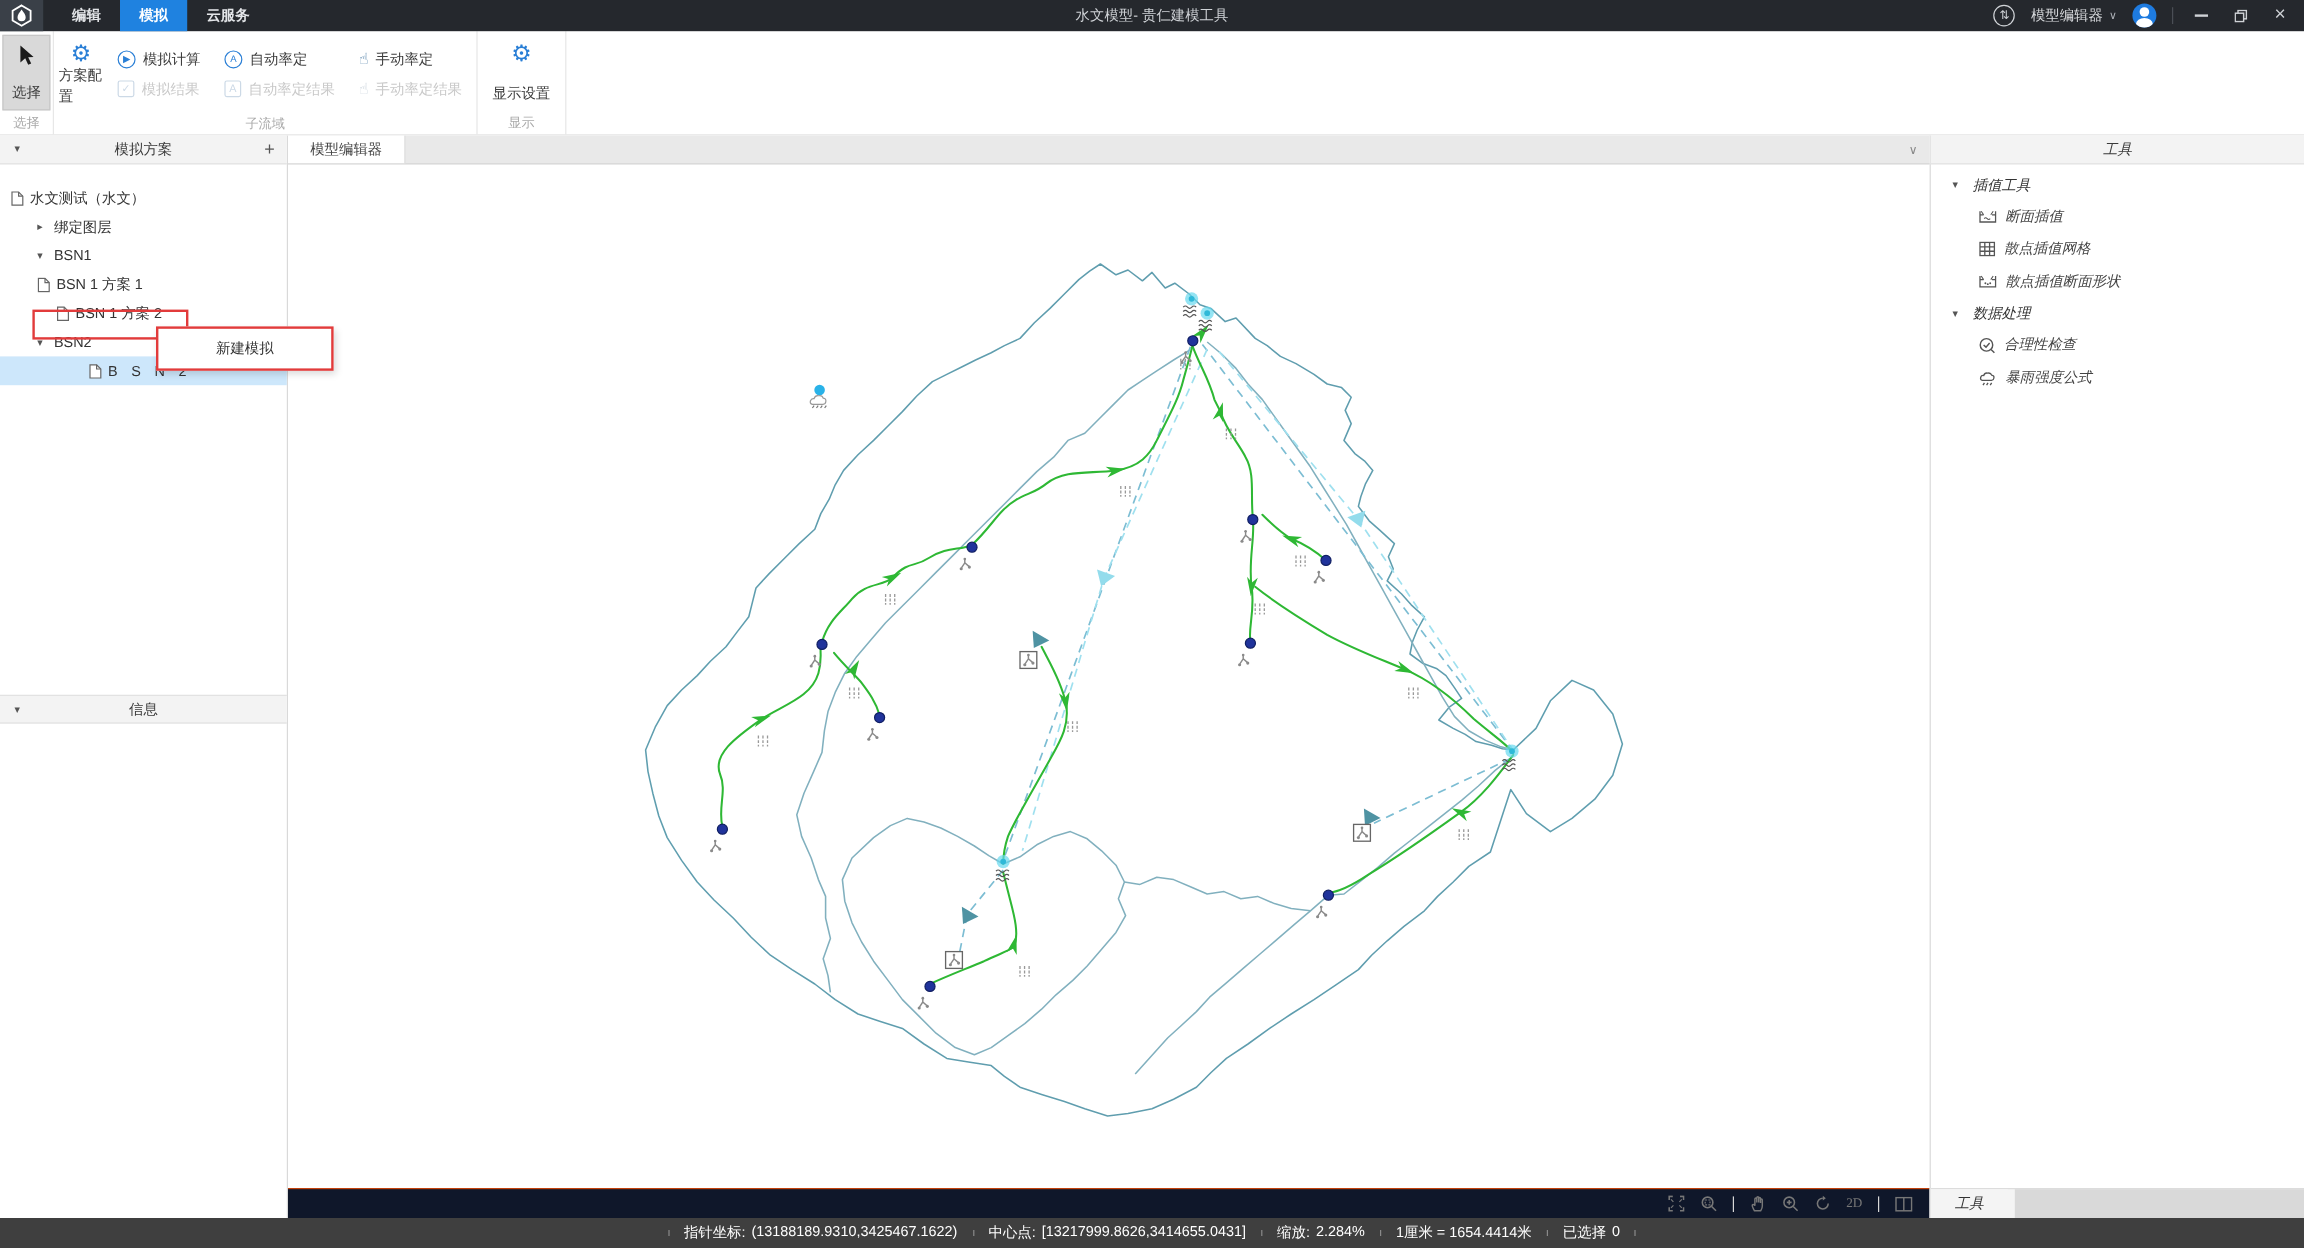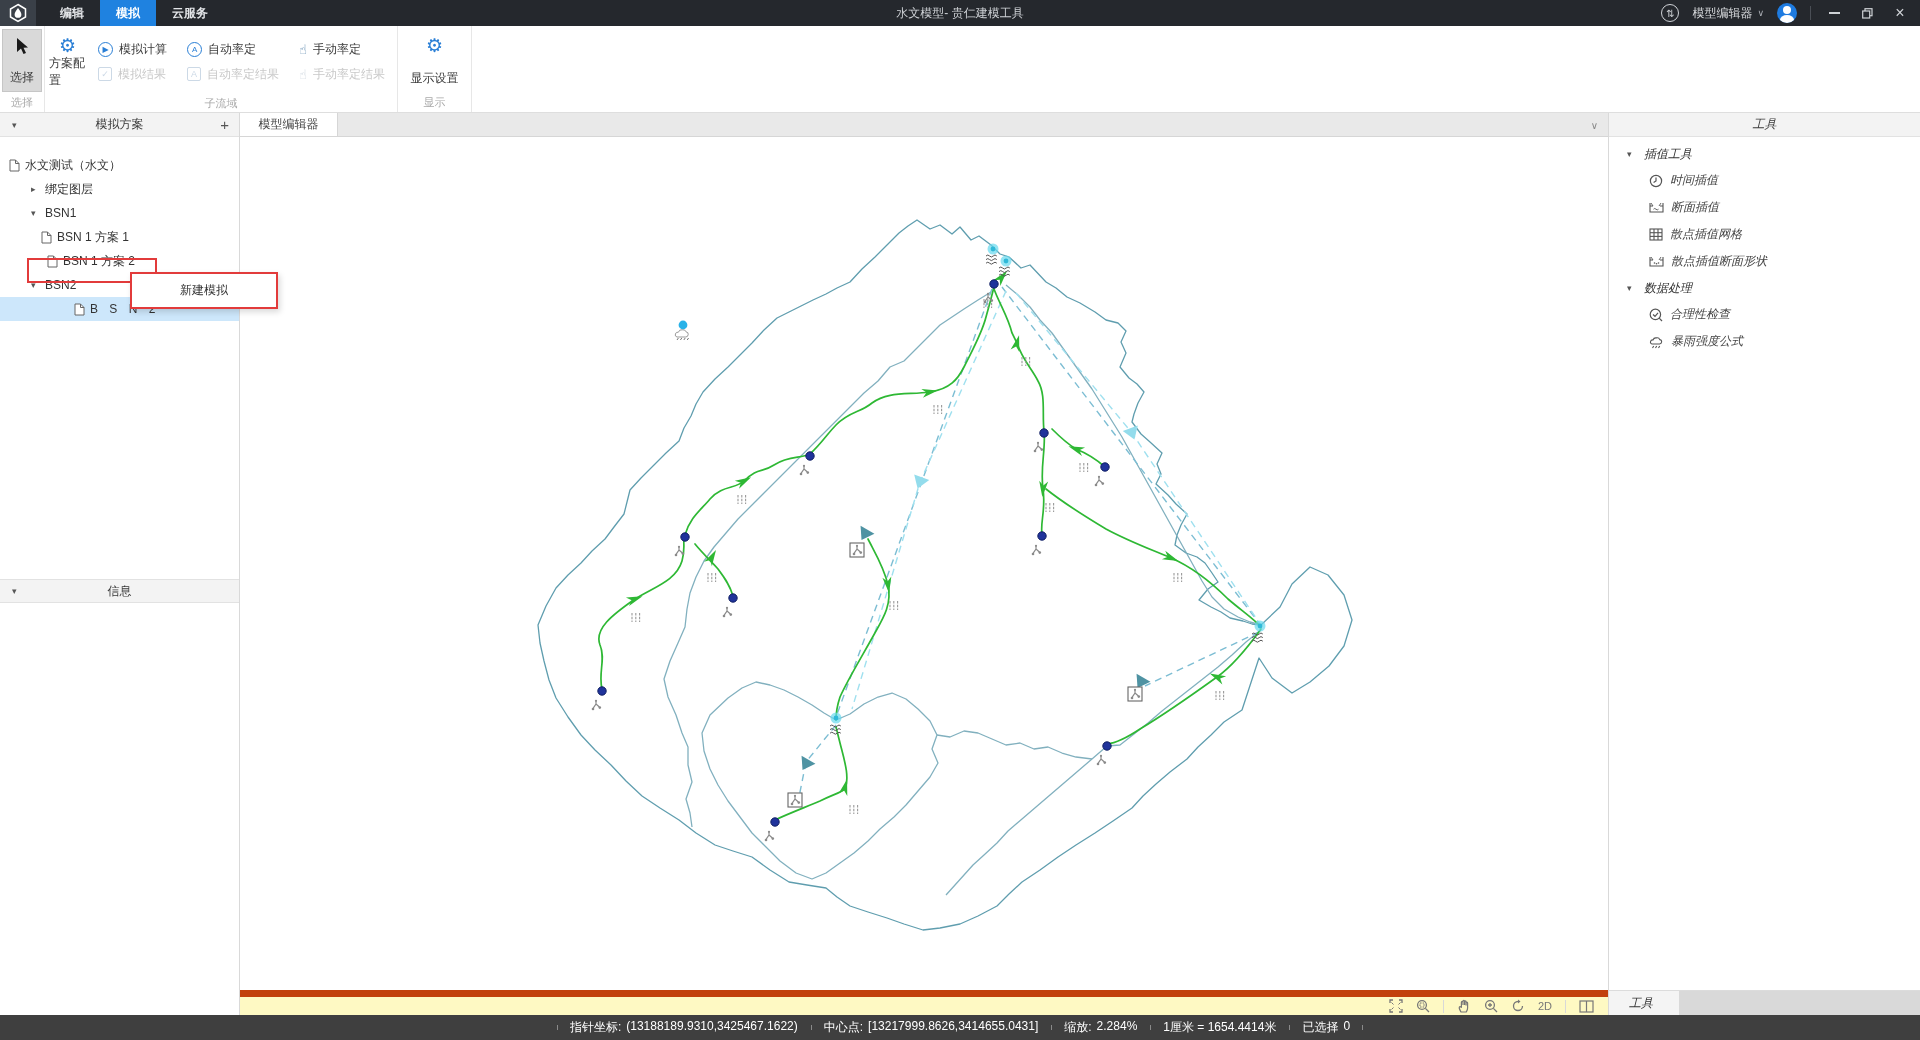--- a/index.html
+++ b/index.html
@@ -66,21 +66,21 @@
     border:2px solid #e23b3b; box-shadow:2px 3px 6px rgba(0,0,0,.15); z-index:7;
     display:flex; align-items:center; justify-content:center; color:#333; }
 
   
   .canvas-col { flex:1; display:flex; flex-direction:column; background:#fff; min-width:0; }
   .tabstrip { height:24px; background:#e9e9e9; border-bottom:1px solid #d6d6d6; display:flex; align-items:stretch; position:relative; flex:none; }
   .ed-tab { width:98px; background:#fff; border-right:1px solid #d6d6d6; display:flex; align-items:center; justify-content:center; color:#444; }
   .strip-chev { position:absolute; right:10px; top:0; height:24px; display:flex; align-items:center; color:#888; font-size:10px; }
   .canvas { flex:1; position:relative; overflow:hidden; }
   .canvas svg.map { position:absolute; left:0; top:0; }
-  .map-toolbar { height:25px; border-top:7px solid #c2410c; background:#fef9c3; display:flex; align-items:center; justify-content:flex-end; gap:13px; padding-right:14px; flex:none; }
+  .map-toolbar { height:25px; border-top:1px solid #c2410c; background:#0f172a; display:flex; align-items:center; justify-content:flex-end; gap:13px; padding-right:14px; flex:none;font-family:Liberation Serif, serif; }
   .mt-ic { display:flex; align-items:center; justify-content:center; color:#777; }
   .mt-sep { width:1px; height:13px; background:#d8d8d8; }
   .mt-2d { color:#777; font-size:11px; }
 
   
   .rsb { width:312px; border-left:1px solid #d9d9d9; background:#fff; display:flex; flex-direction:column;font-style:italic; }
   .rsb-body { flex:1; padding-top:4px; }
   .rsb-group { height:26px; display:flex; align-items:center; gap:8px; padding-left:18px; color:#333; }
   .rsb-item { height:27px; display:flex; align-items:center; gap:7px; padding-left:40px; color:#444; }
   .rsb-bottom { height:25px; border-top:1px solid #dcdcdc; display:flex; align-items:stretch; background:#f4f4f4; flex:none; }
@@ -214,21 +214,21 @@
         <span>水文测试（水文）</span>
       </div>
       <div class="trow" style="padding-left:31px;">
         <span class="tcaret">▸</span>
         <span>绑定图层</span>
       </div>
       <div class="trow" style="padding-left:31px;">
         <span class="tcaret">▾</span>
         <span>BSN1</span>
       </div>
-      <div class="trow" style="padding-left:41px;">
+      <div class="trow" style="padding-left:31px;">
         <svg class="doc-ic" width="11" height="13" viewBox="0 0 11 13">
             <path d="M1,1 h5.5 l3.5,3.5 v7.5 h-9 z" fill="#fff" stroke="#666"></path>
             <path d="M6.5,1 v3.5 h3.5" fill="none" stroke="#666"></path>
           </svg>
         <span>BSN 1 方案 1</span>
       </div>
       <div class="trow" style="padding-left:47px;">
         <svg class="doc-ic" width="11" height="13" viewBox="0 0 11 13">
             <path d="M1,1 h5.5 l3.5,3.5 v7.5 h-9 z" fill="#fff" stroke="#666"></path>
             <path d="M6.5,1 v3.5 h3.5" fill="none" stroke="#666"></path>
@@ -465,27 +465,20 @@
   <div class="rsb">
     <div class="panel-hd">
       <span class="hd-title">工具</span>
     </div>
     <div class="rsb-body">
       <div class="rsb-group">
         <span class="tcaret">▾</span>
         <span>插值工具</span>
       </div>
       <div class="rsb-item">
-        <svg width="14" height="14" viewBox="0 0 14 14" fill="none" stroke="#555" stroke-width="1.2">
-          <circle cx="7" cy="7" r="5.6"></circle>
-            <path d="M7,3.6 V7 L4.6,8.6"></path>
-        </svg>
-        <span>时间插值</span>
-      </div>
-      <div class="rsb-item">
         <svg width="15" height="13" viewBox="0 0 15 13" fill="none" stroke="#555" stroke-width="1.1">
           <path d="M1,2 V11 H14 V2"></path>
             <path d="M1,5 h3 M11,5 h3"></path>
             <path d="M2,2 l2,3 M12,2 l-2,3" stroke-width="0.9"></path>
             <path d="M4.5,8.2 q1.2,-1.4 2.5,0 t2.5,0" stroke-width="0.9"></path>
         </svg>
         <span>断面插值</span>
       </div>
       <div class="rsb-item">
         <svg width="14" height="13" viewBox="0 0 14 13" fill="none" stroke="#555" stroke-width="1.1">

